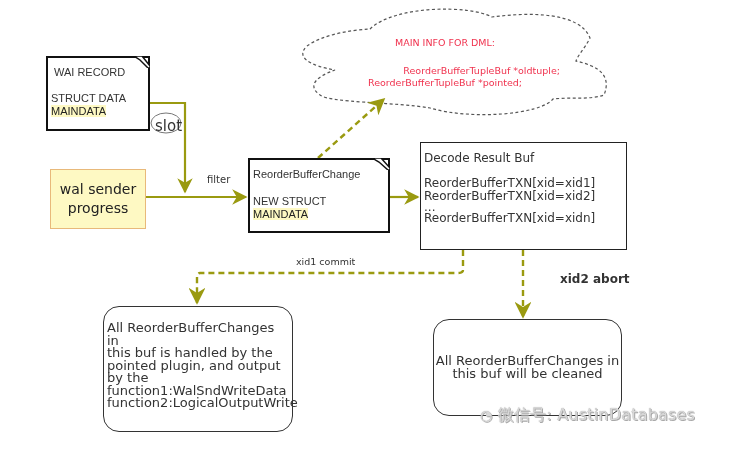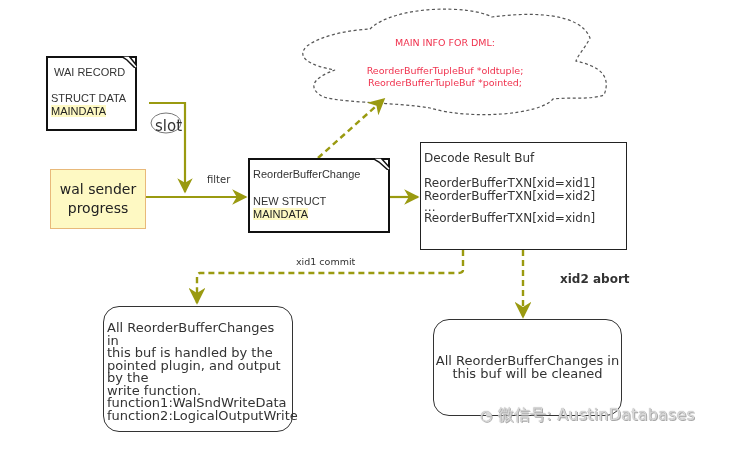--- a/index.html
+++ b/index.html
@@ -50,21 +50,21 @@
 
   <path d="M318,158 L384,99" fill="none" stroke="#9a9a10" stroke-width="2.4" stroke-dasharray="6,4" marker-end="url(#arrowhead)"></path>
 
   <path d="M463,250 L463,270 Q463,273 458,273 L200,273 Q197,273 197,278 L197,303" fill="none" stroke="#9a9a10" stroke-width="2.4" stroke-dasharray="6,4" marker-end="url(#arrowhead)"></path>
 
   <path d="M523,250 L523,317" fill="none" stroke="#9a9a10" stroke-width="2.4" stroke-dasharray="6,4" marker-end="url(#arrowhead)"></path>
 
   <ellipse cx="166" cy="123" rx="15" ry="10" fill="#fff" stroke="#777" stroke-width="1"></ellipse>
 </svg>
 
-<div class="note" style="left:46px; top:56px; width:91px; height:75px; padding:8px 16px 0 3px;">
+<div class="note" style="left:46px; top:56px; width:104px; height:75px; padding:8px 16px 0 3px;">
   <svg class="abs" width="16" height="12" style="right:-2px; top:-2px;">
     <path d="M0,0 L8,0 L16,10 L16,12 L14,12 L6,4 Z" fill="#fff" stroke="#111" stroke-width="1.5"></path>
   </svg>
   <span class="l" style="margin-left:3px;">WAI RECORD</span>
   <span class="l" style="height:13px;"></span>
   <span class="l">STRUCT DATA</span>
   <span class="l"><span class="hl">MAINDATA</span></span>
 </div>
 
 <div class="lbl" style="left:155px; top:117px; font-size:15px;">slot</div>
@@ -80,40 +80,39 @@
   <svg class="abs" width="18" height="12" style="right:-2px; top:-2px;">
     <path d="M0,0 L9,0 L18,10 L18,12 L16,12 L7,4 Z" fill="#fff" stroke="#111" stroke-width="1.5"></path>
   </svg>
   <span class="l">ReorderBufferChange</span>
   <span class="l" style="height:14px;"></span>
   <span class="l">NEW STRUCT</span>
   <span class="l"><span class="hl">MAINDATA</span></span>
 </div>
 
 <div class="cloudtext" style="left:340px; top:37px; width:210px;">MAIN INFO FOR DML:</div>
-<div class="cloudtext" style="left:330px; top:65px; width:230px;">ReorderBufferTupleBuf *oldtuple;</div>
+<div class="cloudtext" style="left:330px; top:65px; width:230px;text-align:right;">ReorderBufferTupleBuf *oldtuple;</div>
 <div class="cloudtext" style="left:330px; top:77px; width:230px;">ReorderBufferTupleBuf *pointed;</div>
 
 <div class="box" style="left:420px; top:142px; width:207px; height:108px; padding:9px 3px 0 3px;">
   <div>Decode Result Buf</div>
   <div style="height:12px;"></div>
   <div>ReorderBufferTXN[xid=xid1]</div>
   <div>ReorderBufferTXN[xid=xid2]</div>
   <div style="line-height:9px;">...</div>
   <div>ReorderBufferTXN[xid=xidn]</div>
 </div>
 
 <div class="lbl" style="left:296px; top:256px; font-size:9.5px;">xid1 commit</div>
 <div class="lbl" style="left:560px; top:272px; font-size:12px;font-weight:bold;">xid2 abort</div>
 
 <div class="rbox" style="left:103px; top:306px; width:190px; height:126px; padding:15px 2px 0 3px;">
   <div>All ReorderBufferChanges in</div>
   <div>this buf is handled by the</div>
   <div>pointed plugin, and output by the</div>
-  <div>write function.</div>
   <div>function1:WalSndWriteData</div>
   <div>function2:LogicalOutputWrite</div>
 </div>
 
 <div class="rbox" style="left:433px; top:319px; width:189px; height:97px; display:flex; flex-direction:column; align-items:center; justify-content:center;">
   <div>All ReorderBufferChanges in</div>
   <div>this buf will be cleaned</div>
 </div>
 
 <div class="wm">

